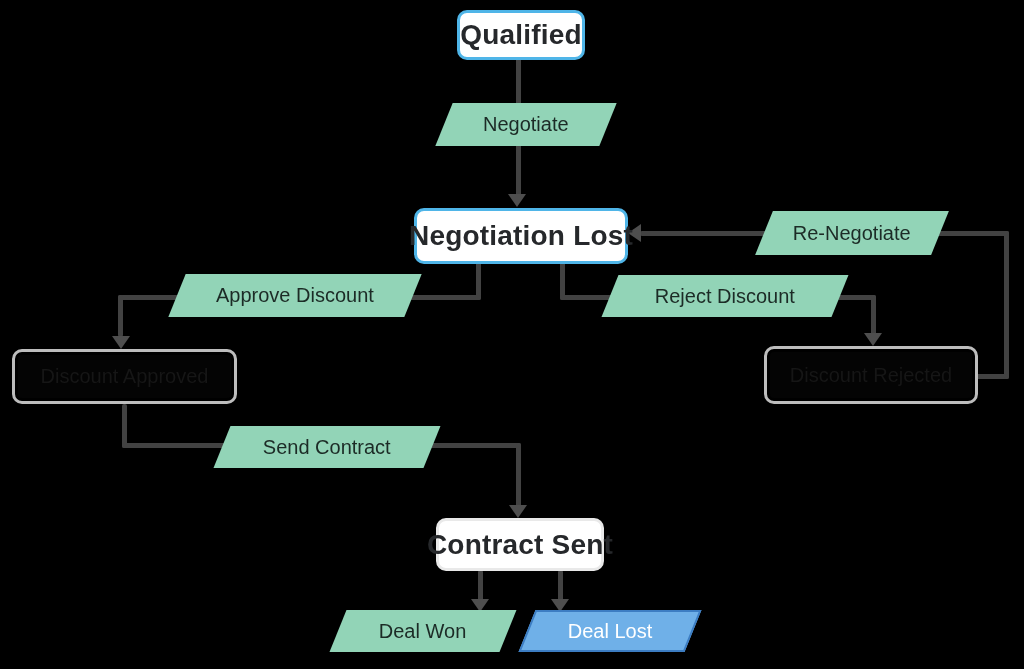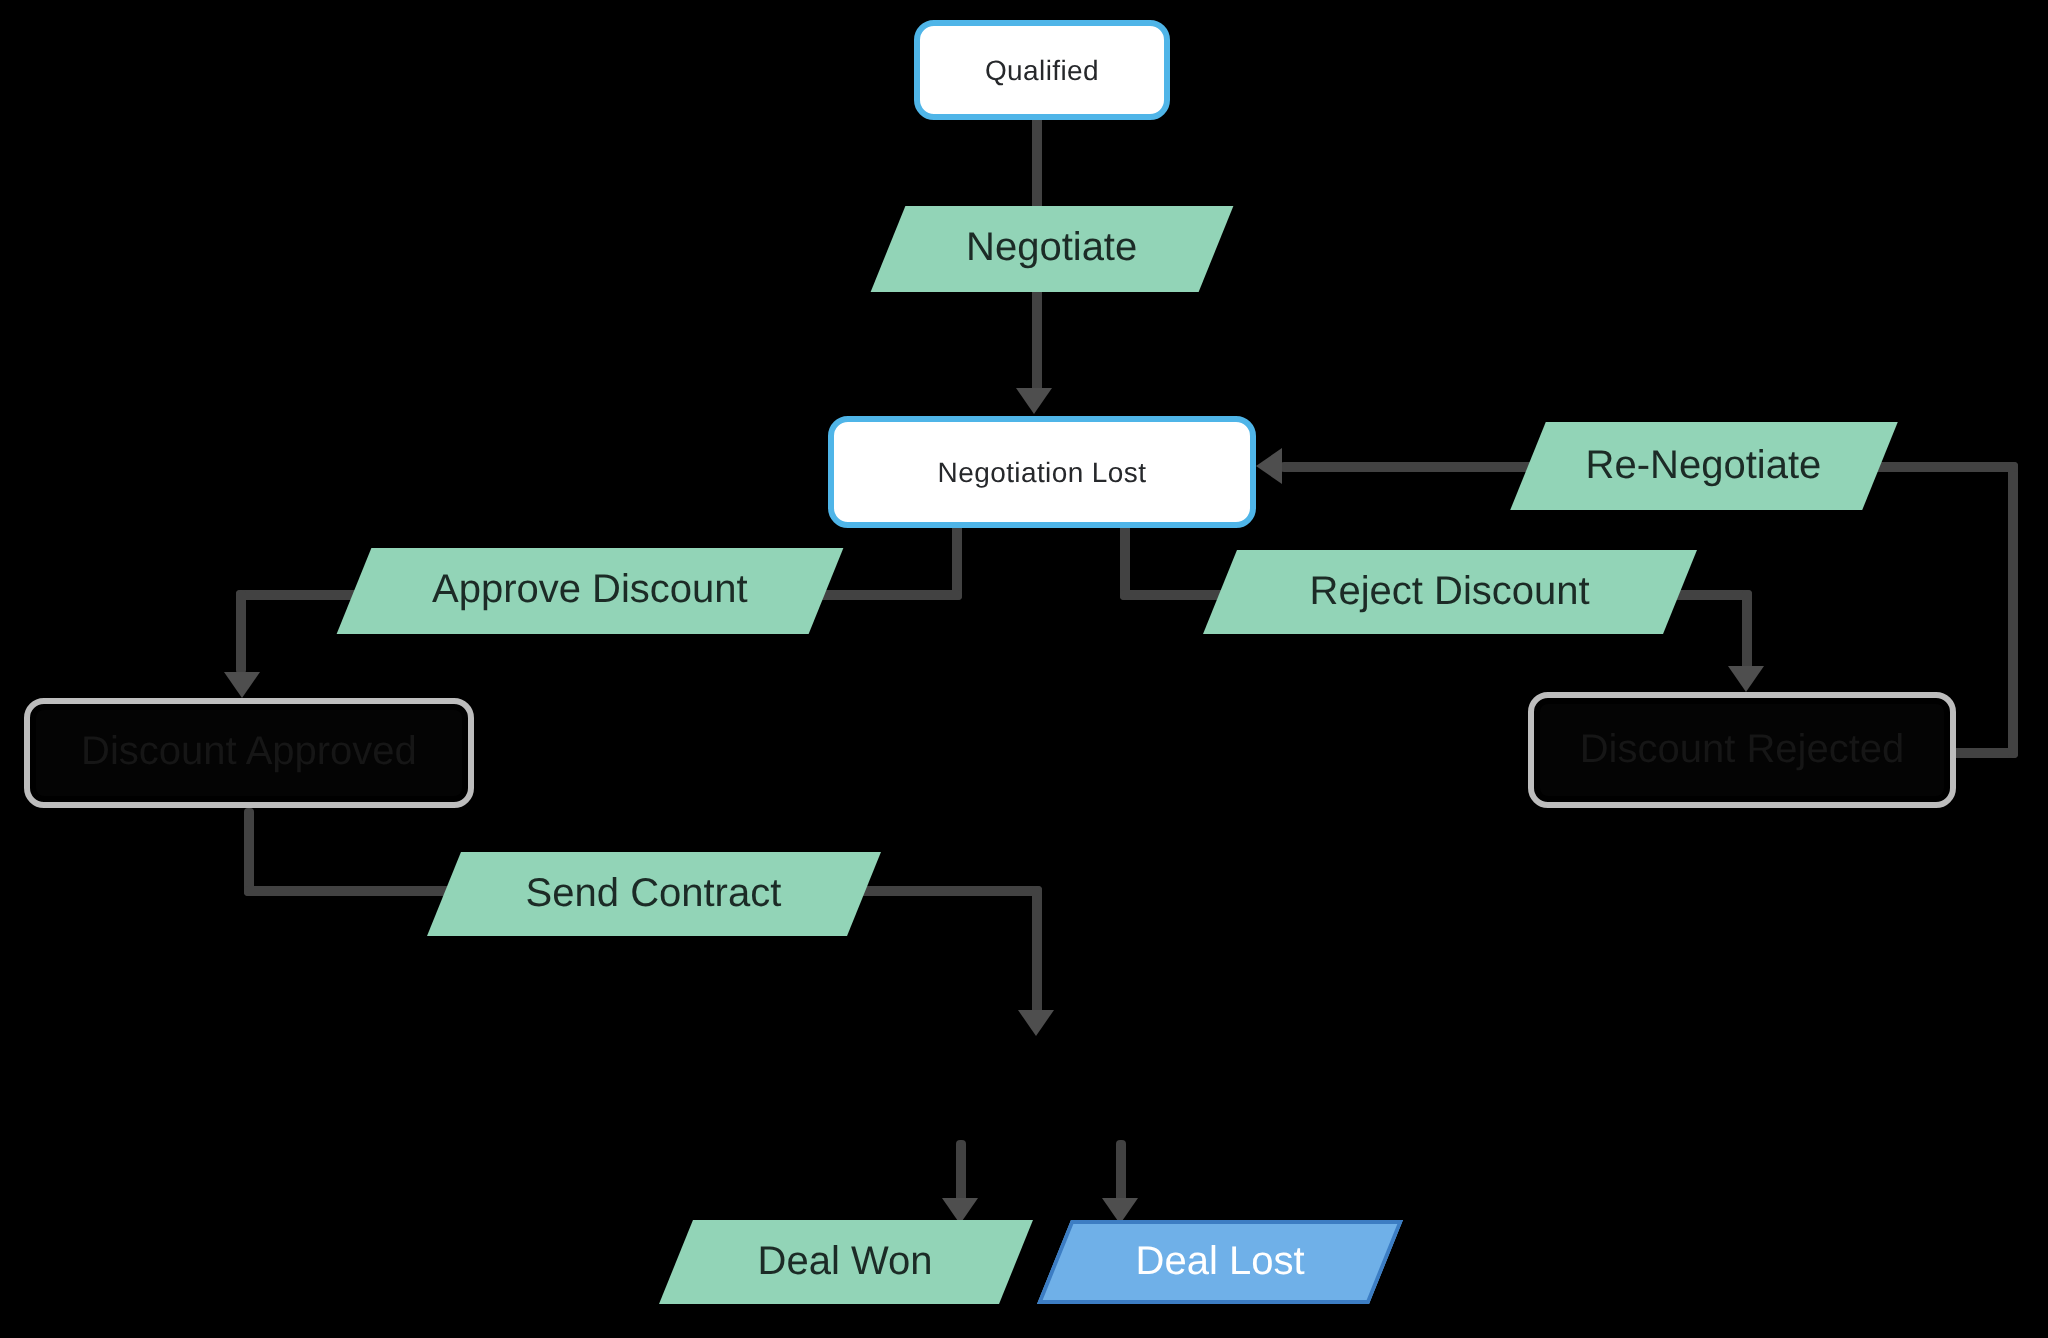--- a/index.html
+++ b/index.html
@@ -7,21 +7,21 @@
     position:relative;width:1024px;height:669px;background:#000000;
     font-family:"Liberation Sans",sans-serif;overflow:hidden;
   }
   
   .seg{position:absolute;background:#424242;border-radius:2px;}
   .arrow{position:absolute;width:0;height:0;}
   .arrow.down{border-left:9px solid transparent;border-right:9px solid transparent;border-top:13px solid #4e4e4e;}
   .arrow.left{border-top:9px solid transparent;border-bottom:9px solid transparent;border-right:13px solid #4e4e4e;}
   
   .node{position:absolute;display:flex;align-items:center;justify-content:center;box-sizing:border-box;white-space:nowrap;}
-  .state{background:#ffffff;border-radius:10px;font-weight:normal;font-size:14px;color:#26282b;letter-spacing:.2px;}
+  .state{background:#ffffff;border-radius:10px;font-weight:bold;font-size:28px;color:#26282b;letter-spacing:.2px;}
   .state.blue{border:3px solid #4fb5e8;}
   .state.plain{border:3px solid #e9e9e9;}
   .darkbox{background:#040404;border:3px solid #bdbdbd;border-radius:10px;font-size:20px;color:#161616;box-shadow:inset 0 0 0 3px #000;}
   .action{background:#92d4b7;transform:skewX(-22deg);font-size:20px;color:#1c2b26;}
   .action .lbl{transform:skewX(22deg);display:block;}
   .action.lost{background:#6fb0e8;border:2px solid #3c7dc3;color:#ffffff;}
   
   #qualified{left:457px;top:10px;width:128px;height:50px;}
   #negotiation-done{left:414px;top:208px;width:214px;height:56px;}
   #contract-sent{left:436px;top:518px;width:168px;height:53px;}
@@ -97,20 +97,23 @@
   </div>
 
   <div class="node darkbox" id="discount-rejected">
     <span>Discount Rejected</span>
   </div>
 
   <div class="node action" id="send-contract">
     <span class="lbl">Send Contract</span>
   </div>
 
+  <div class="node state plain" id="contract-sent">
+    <span>Contract Sent</span>
+  </div>
 
   <div class="node action" id="deal-won">
     <span class="lbl">Deal Won</span>
   </div>
 
   <div class="node action lost" id="deal-lost">
     <span class="lbl">Deal Lost</span>
   </div>
 
 </div>

